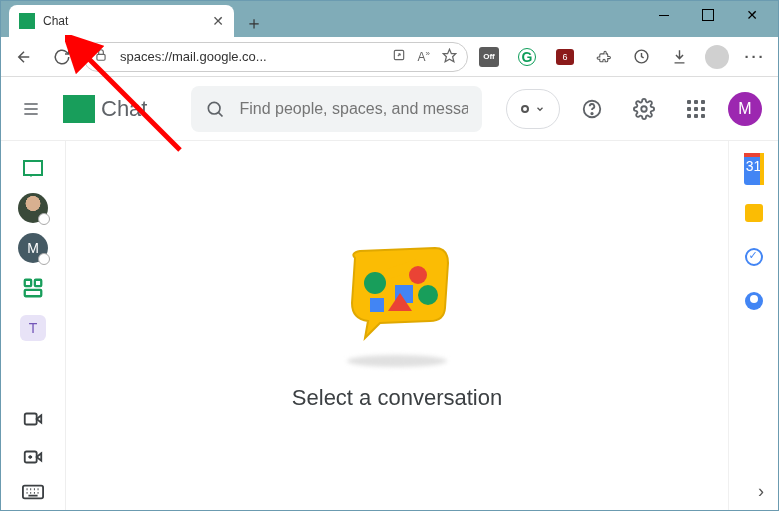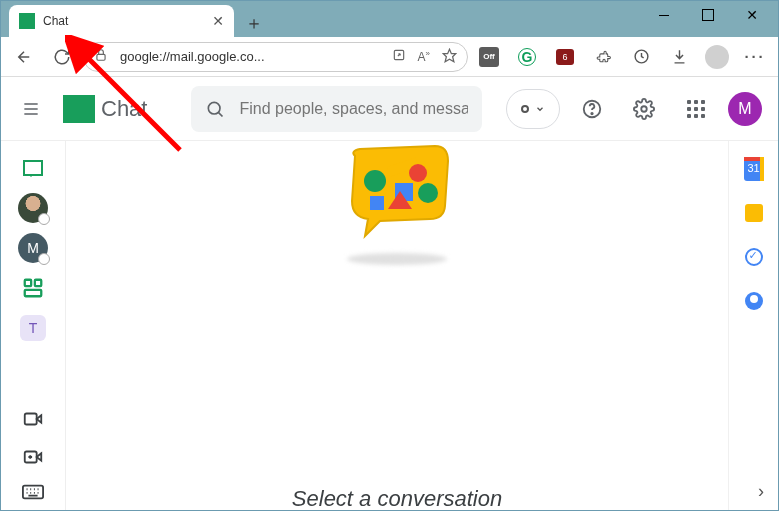--- a/index.html
+++ b/index.html
@@ -214,39 +214,39 @@
     color:#7356b8; display:flex; align-items:center; justify-content:center; font-size:14px;
   }
   .rail-bottom {
     position:absolute; bottom:8px; left:0; right:0;
     display:flex; flex-direction:column; align-items:center; gap:12px;
     color:#3c4043;
   }
   .rail-bottom div { cursor:pointer; }
 
   .main-area {
-    flex:1; display:flex; align-items:center; justify-content:space-between;
-    flex-direction:column; gap:18px; position:relative;font-style:italic;
+    flex:1; display:flex; align-items:center; justify-content:center;
+    flex-direction:column; gap:18px; position:relative;
   }
   .illus-wrap { width:120px; text-align:center;}
   .illus-shadow {
     width:100px; height:12px; background:#e0e0e0; border-radius:50%; margin:8px auto 0;
     filter:blur(2px);
   }
   .select-text { font-size:22px; color:#3c4043; }
 
   .right-rail {
     width:50px; display:flex; flex-direction:column; align-items:center;
     padding-top:18px; gap:24px; border-left:1px solid #f0f0f0; position:relative;
   }
   .right-rail .ic-box {
     width:20px; height:20px; display:flex; align-items:center; justify-content:center;
     cursor:pointer;
   }
-  .cal-ic { background:#4285f4; color:#fff; font-size:11px; border-radius:3px; width:20px; height:24px; position:relative;}
+  .cal-ic { background:#4285f4; color:#fff; font-size:14px; border-radius:3px; width:20px; height:32px; position:relative;}
   .cal-ic span{ position:absolute; top:5px; left:0; right:0; text-align:center;}
   .cal-ic::before{content:''; position:absolute; top:0; left:0; right:0; height:4px; background:#ea4335;}
   .cal-ic::after{content:''; position:absolute; top:0; right:0; bottom:0; width:4px; background:#fbbc04;}
   .keep-ic { width:18px; height:18px; background:#fbbc04; border-radius:3px;}
   .tasks-ic { width:18px; height:18px; border:2px solid #4285f4; border-radius:50%; position:relative;}
   .tasks-ic::after { content:'✓'; color:#4285f4; font-size:11px; position:absolute; left:2px; top:-1px;}
   .contacts-ic { width:18px; height:18px; background:#4285f4; border-radius:50%; position:relative;}
   .contacts-ic::after{content:''; position:absolute; width:8px; height:8px; background:#fff; border-radius:50%; top:3px; left:5px;}
   .right-expand { position:absolute; bottom:10px; right:14px; font-size:18px; color:#555; cursor:pointer;}
 
@@ -284,21 +284,21 @@
         <path d="M21 3v5h-5"></path>
       </svg>
   </div>
   <div class="addr">
     <span class="ic">
       <svg width="14" height="14" viewBox="0 0 24 24" fill="none" stroke="#666" stroke-width="2">
           <rect x="5" y="11" width="14" height="10" rx="2"></rect>
           <path d="M8 11V7a4 4 0 1 1 8 0v4"></path>
         </svg>
     </span>
-    <span class="url">google://mail.google.co...</span>
+    <span class="url">spaces://mail.google.co...</span>
     <span class="ic">
       <svg width="14" height="14" viewBox="0 0 24 24" fill="none" stroke="#666" stroke-width="2">
           <rect x="4" y="4" width="16" height="16" rx="2"></rect>
           <path d="M10 14l4-4m0 0h-3m3 0v3"></path>
         </svg>
     </span>
     <span class="ic" style="font-size:12px;">A<sup style="font-size:8px;">»</sup></span>
     <span class="ic">
       <svg width="15" height="15" viewBox="0 0 24 24" fill="none" stroke="#666" stroke-width="2">
           <polygon points="12 2 15 9 22 9 17 14 19 22 12 18 5 22 7 14 2 9 9 9"></polygon>

